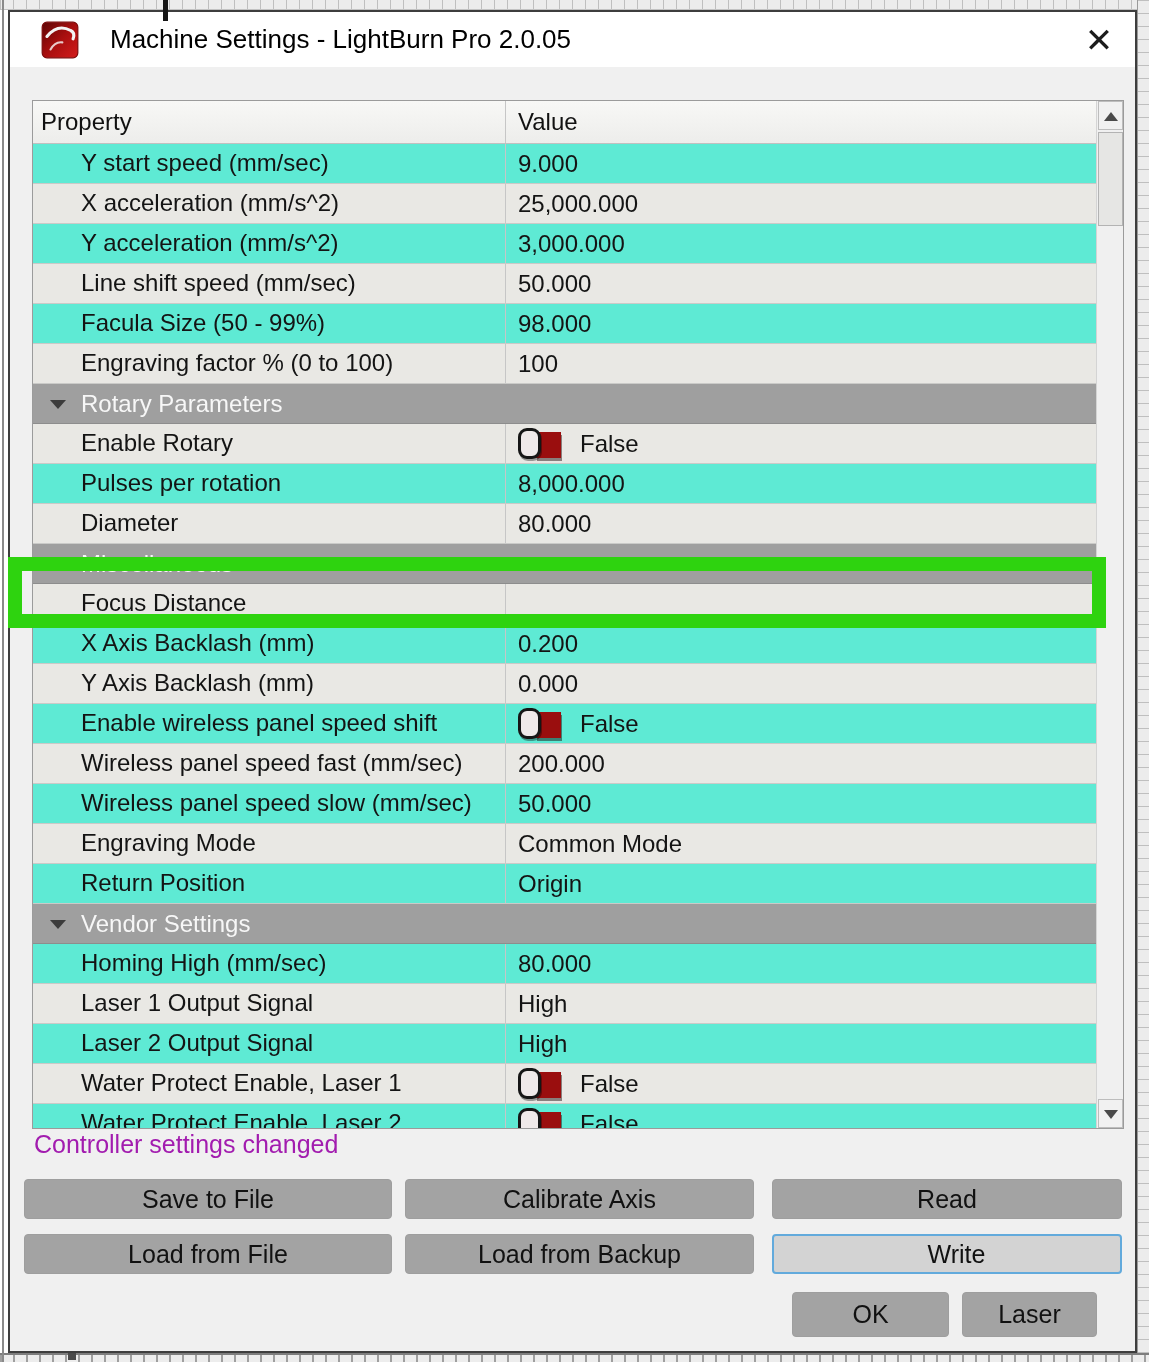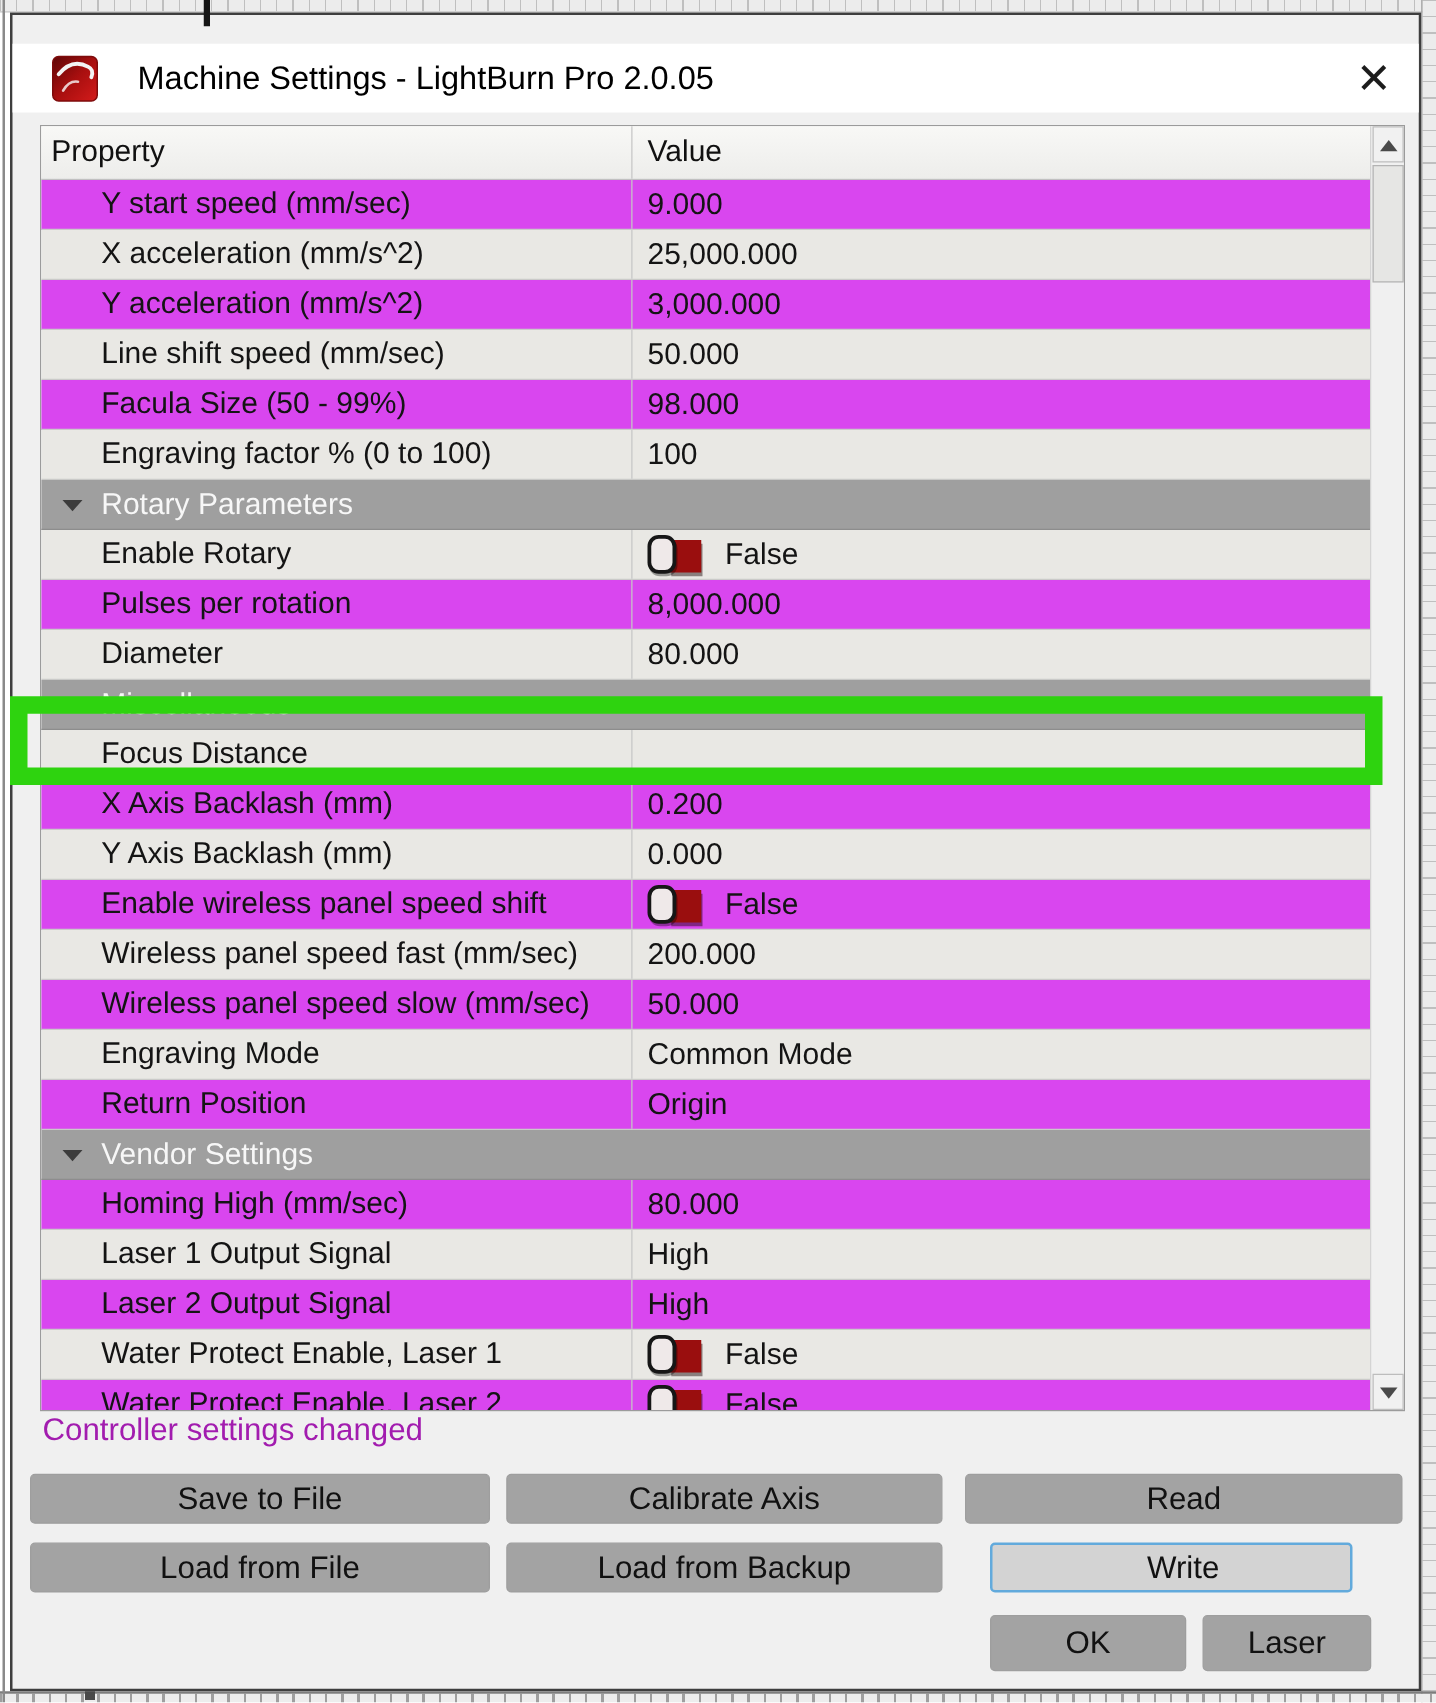--- a/index.html
+++ b/index.html
@@ -30,21 +30,21 @@
   }
   .ruler-cursor-mark { position:absolute; left:163px; top:0; width:5px; height:21px; background:#151515; z-index:30; }
   .ruler-bottom-mark { position:absolute; left:68px; bottom:2px; width:8px; height:7px; background:#4a4a4a; z-index:2; }
   .app-left-edge { position:absolute; left:2px; top:0; width:2px; height:1362px; background:#8a8a8a; }
 
   
   .dialog {
     position:absolute; left:8px; top:10px; width:1129px; height:1343px;
     background:#f0f0f0; border:2px solid #3e3e3e; z-index:1;
   }
-  .titlebar { position:absolute; left:0; top:0; width:100%; height:55px; background:#ffffff;margin-top:23px; }
+  .titlebar { position:absolute; left:0; top:0; width:100%; height:55px; background:#ffffff; }
   .app-icon { position:absolute; left:30px; top:9px; width:40px; height:38px; }
   .title-text {
     position:absolute; left:100px; top:0; height:55px; line-height:55px;
     font-size:26px; color:#000;
   }
   .close-btn {
     position:absolute; right:14px; top:6px; width:44px; height:44px;
     font-size:34px; font-weight:300; color:#1c1c1c; text-align:center; line-height:44px;
     cursor:pointer;
   }
@@ -57,21 +57,21 @@
   .thead {
     position:absolute; left:0; top:0; width:1063px; height:43px;
     background:linear-gradient(#f8f8f6,#ededeb); border-bottom:1px solid #c0c0c0;
     display:flex;
   }
   .thead .hcell { font-size:24px; line-height:42px; color:#111; }
   .thead .h-prop { width:473px; border-right:1px solid #c6c6c6; padding-left:8px; }
   .thead .h-val  { flex:1; padding-left:12px; }
 
   .rows { position:absolute; left:0; top:43px; width:1063px; height:984px; overflow:hidden; }
-  .row { width:100%; height:40px; display:flex; background:#d946ef; border-bottom:1px solid #cacac8; }
+  .row { width:100%; height:40px; display:flex; background:#5eead4; border-bottom:1px solid #cacac8; }
   .row.alt { background:#e9e8e4; }
   .cell { height:100%; font-size:24px; line-height:38px; white-space:nowrap; overflow:hidden; }
   .cell.prop { width:473px; border-right:1px solid #c6c6c6; padding-left:48px; }
   .cell.val  { flex:1; padding-left:12px; display:flex; align-items:center; }
 
   .row.section { background:#9f9f9f; border-bottom:1px solid #8d8d8d; position:relative; display:block; }
   .row.section .slabel { font-size:24px; line-height:39px; color:#f7f7f7; padding-left:48px; display:block; }
   .tri {
     position:absolute; left:17px; top:16px; width:0; height:0;
     border-left:8px solid transparent; border-right:8px solid transparent; border-top:9px solid #3c3c3c;
@@ -129,21 +129,21 @@
   }
   .btn.small { height:45px; line-height:43px; }
   .btn.write-focused {
     background:#d3d3d3; border:2px solid var(--write-focus,#62aadc); line-height:36px;
   }
   #btn-save    { left:14px;  top:1167px; width:368px; }
   #btn-cal     { left:395px; top:1167px; width:349px; }
   #btn-read    { left:762px; top:1167px; width:350px; }
   #btn-loadf   { left:14px;  top:1222px; width:368px; }
   #btn-loadb   { left:395px; top:1222px; width:349px; }
-  #btn-write   { left:782px; top:1222px; width:290px;padding-left:19px; }
+  #btn-write   { left:762px; top:1222px; width:350px;padding-left:19px; }
   #btn-ok      { left:782px; top:1280px; width:157px; }
   #btn-cancel  { left:952px; top:1280px; width:135px; }
 </style>
 </head>
 <body>
 
 <div class="ruler-top"></div>
 <div class="ruler-right"></div>
 <div class="ruler-bottom"></div>
 <div class="ruler-cursor-mark"></div>

